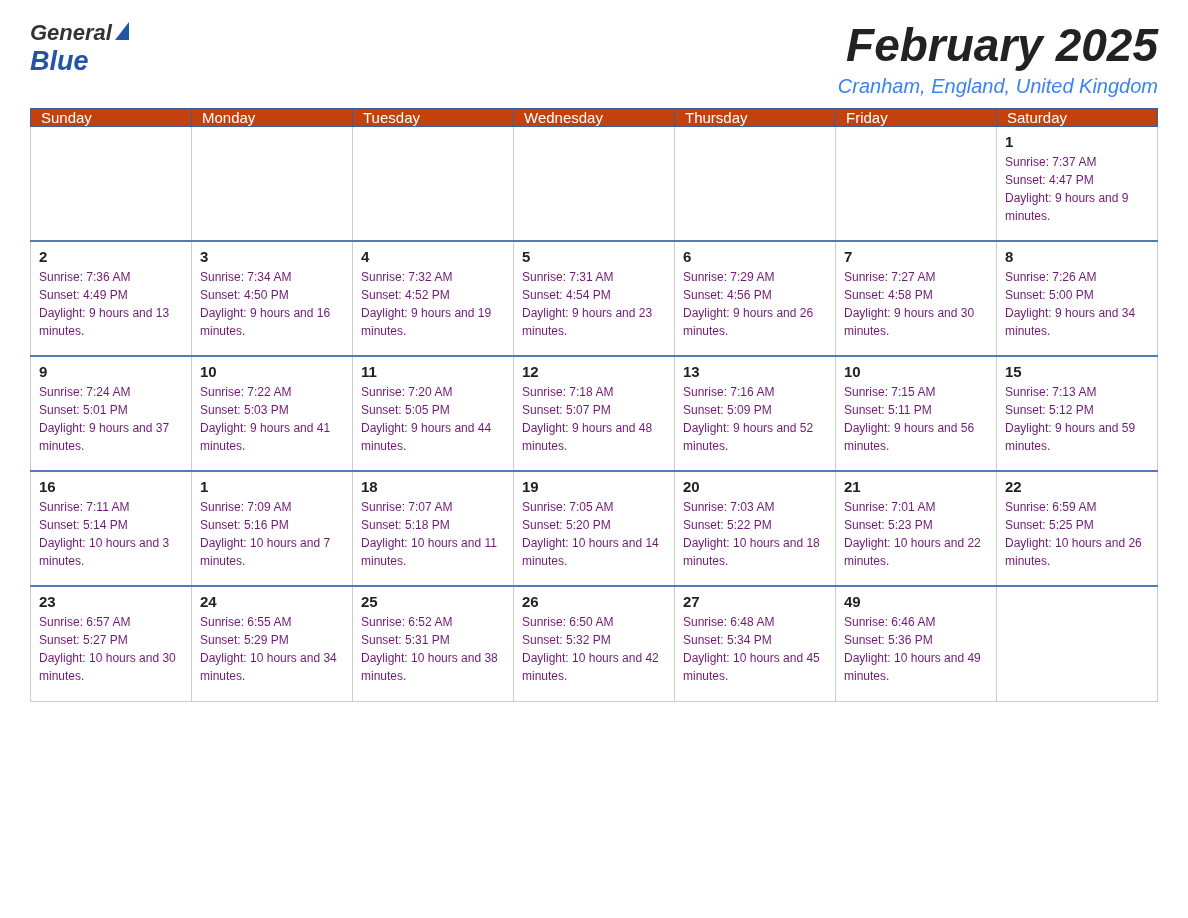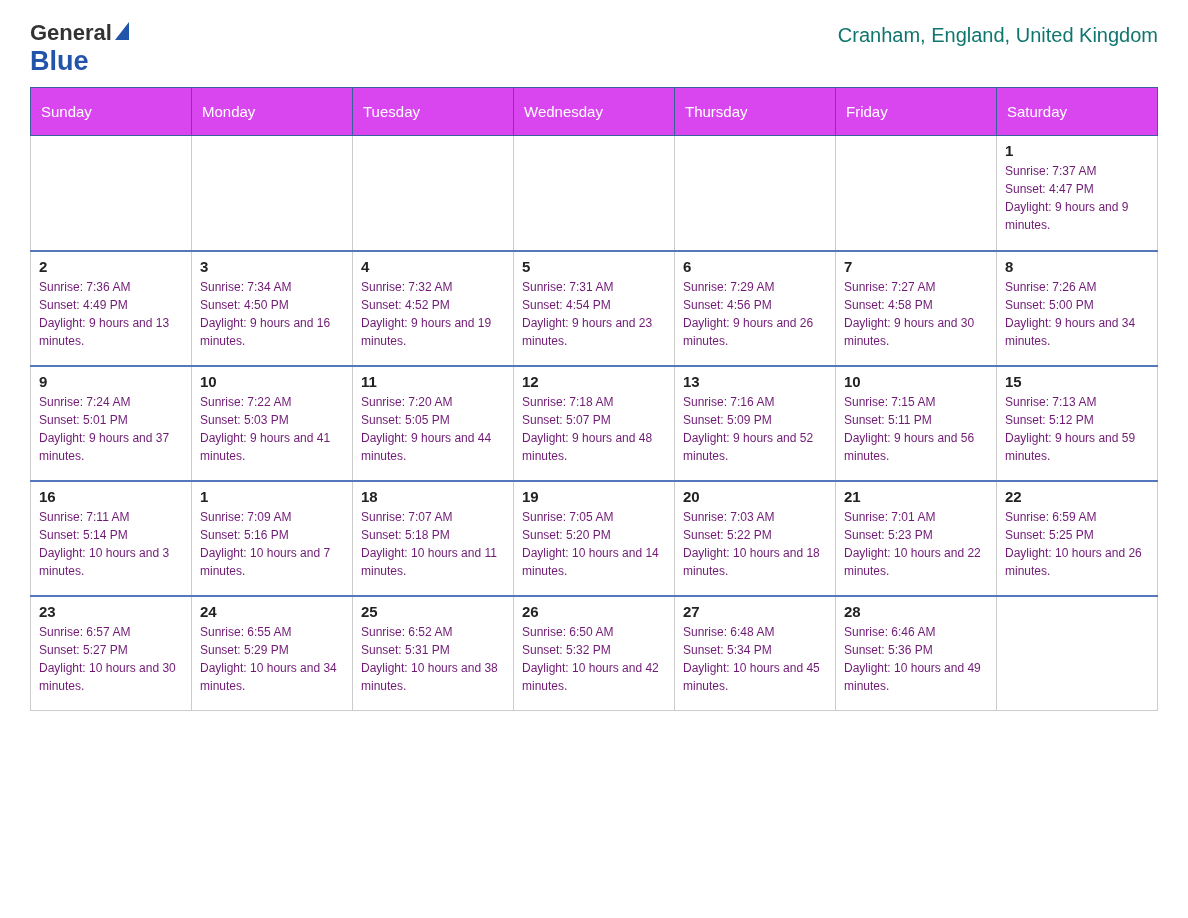--- a/index.html
+++ b/index.html
@@ -9,20 +9,21 @@
       color: #333;
       width: 1188px;
       min-height: 918px;
       padding: 20px 30px;
     }
     .header {
       display: flex;
       justify-content: space-between;
       align-items: flex-start;
       margin-bottom: 10px;
+      font-style: italic;
     }
     .logo-text-general {
       font-size: 22px;
       font-weight: bold;
       color: #333;
     }
     .logo-text-blue {
       font-size: 27px;
       font-weight: bold;
       color: #2255aa;
@@ -51,35 +52,35 @@
       text-align: right;
     }
     .month-title {
       font-size: 46px;
       font-weight: bold;
       color: #222;
       line-height: 1.1;
     }
     .location-title {
       font-size: 20px;
-      color: #0f766e;
+      color: #3b82f6;
       margin-top: 4px;
       margin-left: 8px;
     }
     .calendar-table {
       width: 100%;
       border-collapse: collapse;
       margin-top: 8px;
     }
     .calendar-table th {
-      background-color: #d946ef;
+      background-color: #c2410c;
       color: #fff;
       font-size: 15px;
       font-weight: normal;
-      padding: 15px 10px;
+      padding: 0 10px;
       text-align: left;
       border: 1px solid #3a5f9e;
     }
     .calendar-table td {
       vertical-align: top;
       border: 1px solid #ccc;
       padding: 6px 8px;
       width: calc(100% / 7);
       height: 115px;
       font-size: 12.5px;
@@ -114,20 +115,21 @@
   <div class="logo-wrapper">
     <div class="logo-line1">
       <span class="logo-text-general">General</span>
       <span class="logo-arrow"></span>
     </div>
     <div>
       <span class="logo-text-blue">Blue</span>
     </div>
   </div>
   <div class="title-block">
+    <div class="month-title">February 2025</div>
     <div class="location-title">Cranham, England, United Kingdom</div>
   </div>
 </div>
 
 <table class="calendar-table">
   <thead>
     <tr>
     <th>Sunday</th>
         <th>Monday</th>
         <th>Tuesday</th>
@@ -255,19 +257,19 @@
         </td>
         <td>
           <span class="day-number">26</span>
           <div class="day-info">Sunrise: 6:50 AM<br>Sunset: 5:32 PM<br>Daylight: 10 hours and 42 minutes.</div>
         </td>
         <td>
           <span class="day-number">27</span>
           <div class="day-info">Sunrise: 6:48 AM<br>Sunset: 5:34 PM<br>Daylight: 10 hours and 45 minutes.</div>
         </td>
         <td>
-          <span class="day-number">28</span>
+          <span class="day-number">49</span>
           <div class="day-info">Sunrise: 6:46 AM<br>Sunset: 5:36 PM<br>Daylight: 10 hours and 49 minutes.</div>
         </td>
         <td class="empty-cell"></td>
       </tr>
     </tbody>
 </table>
 
 </body></html>

